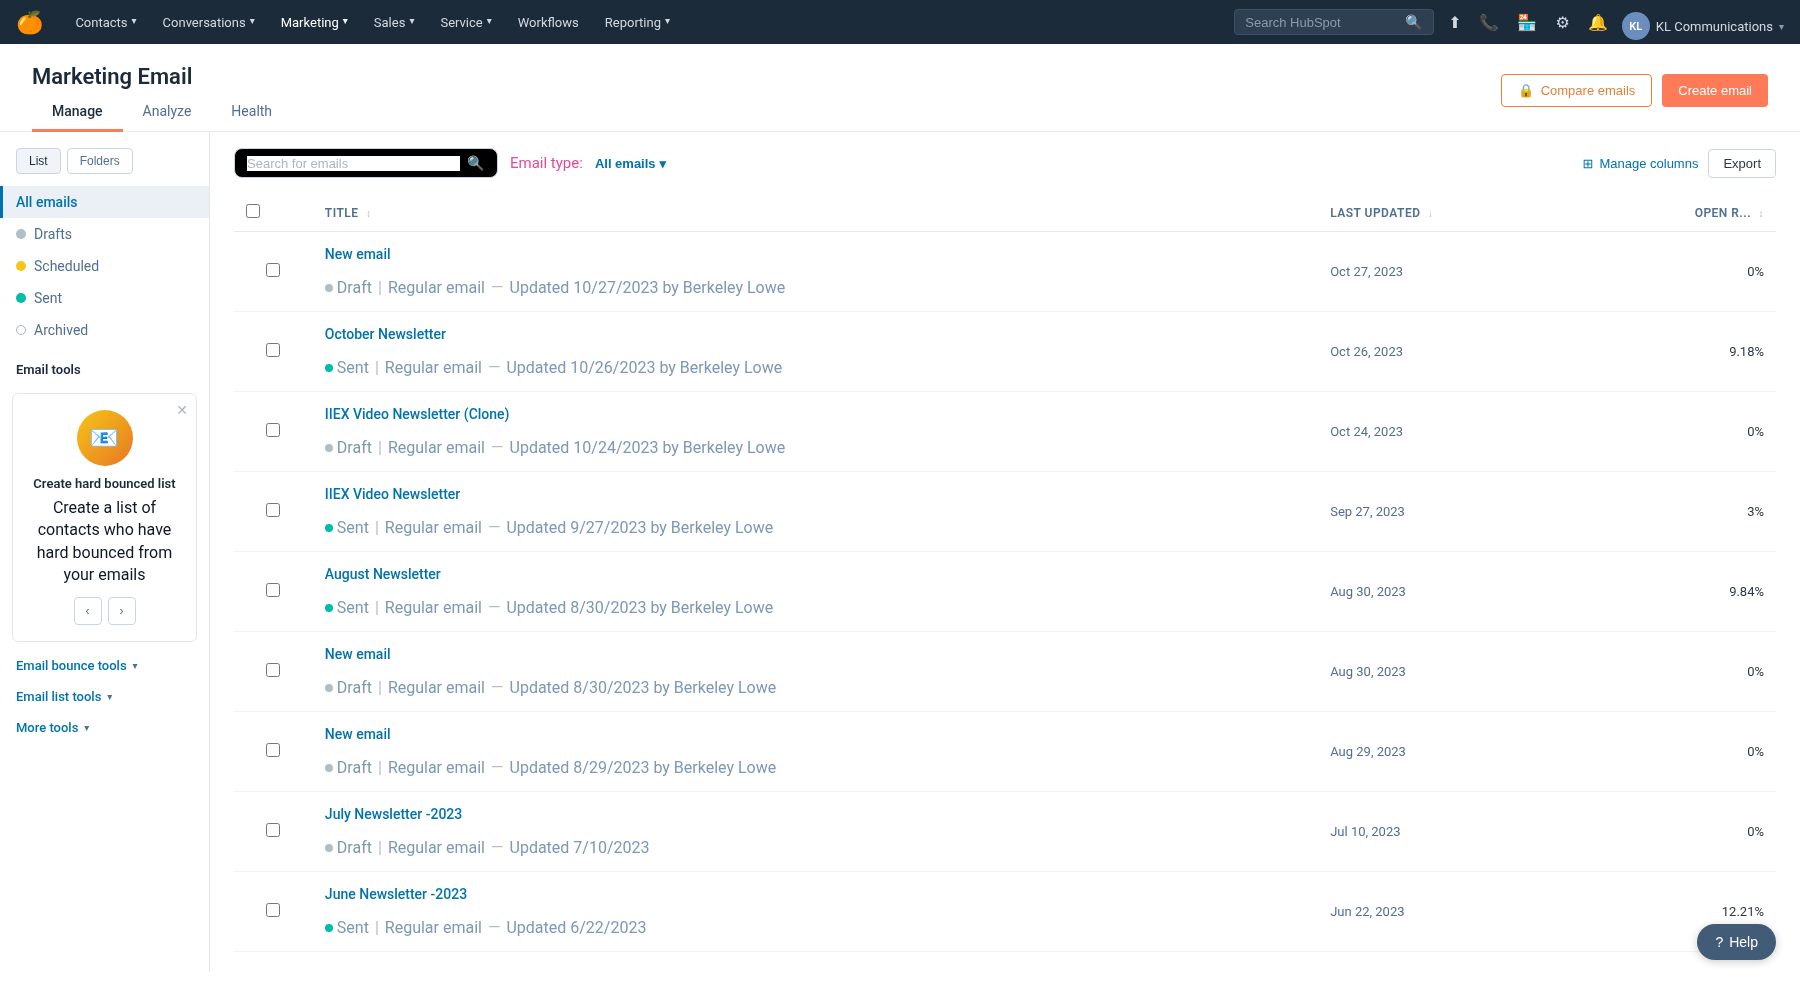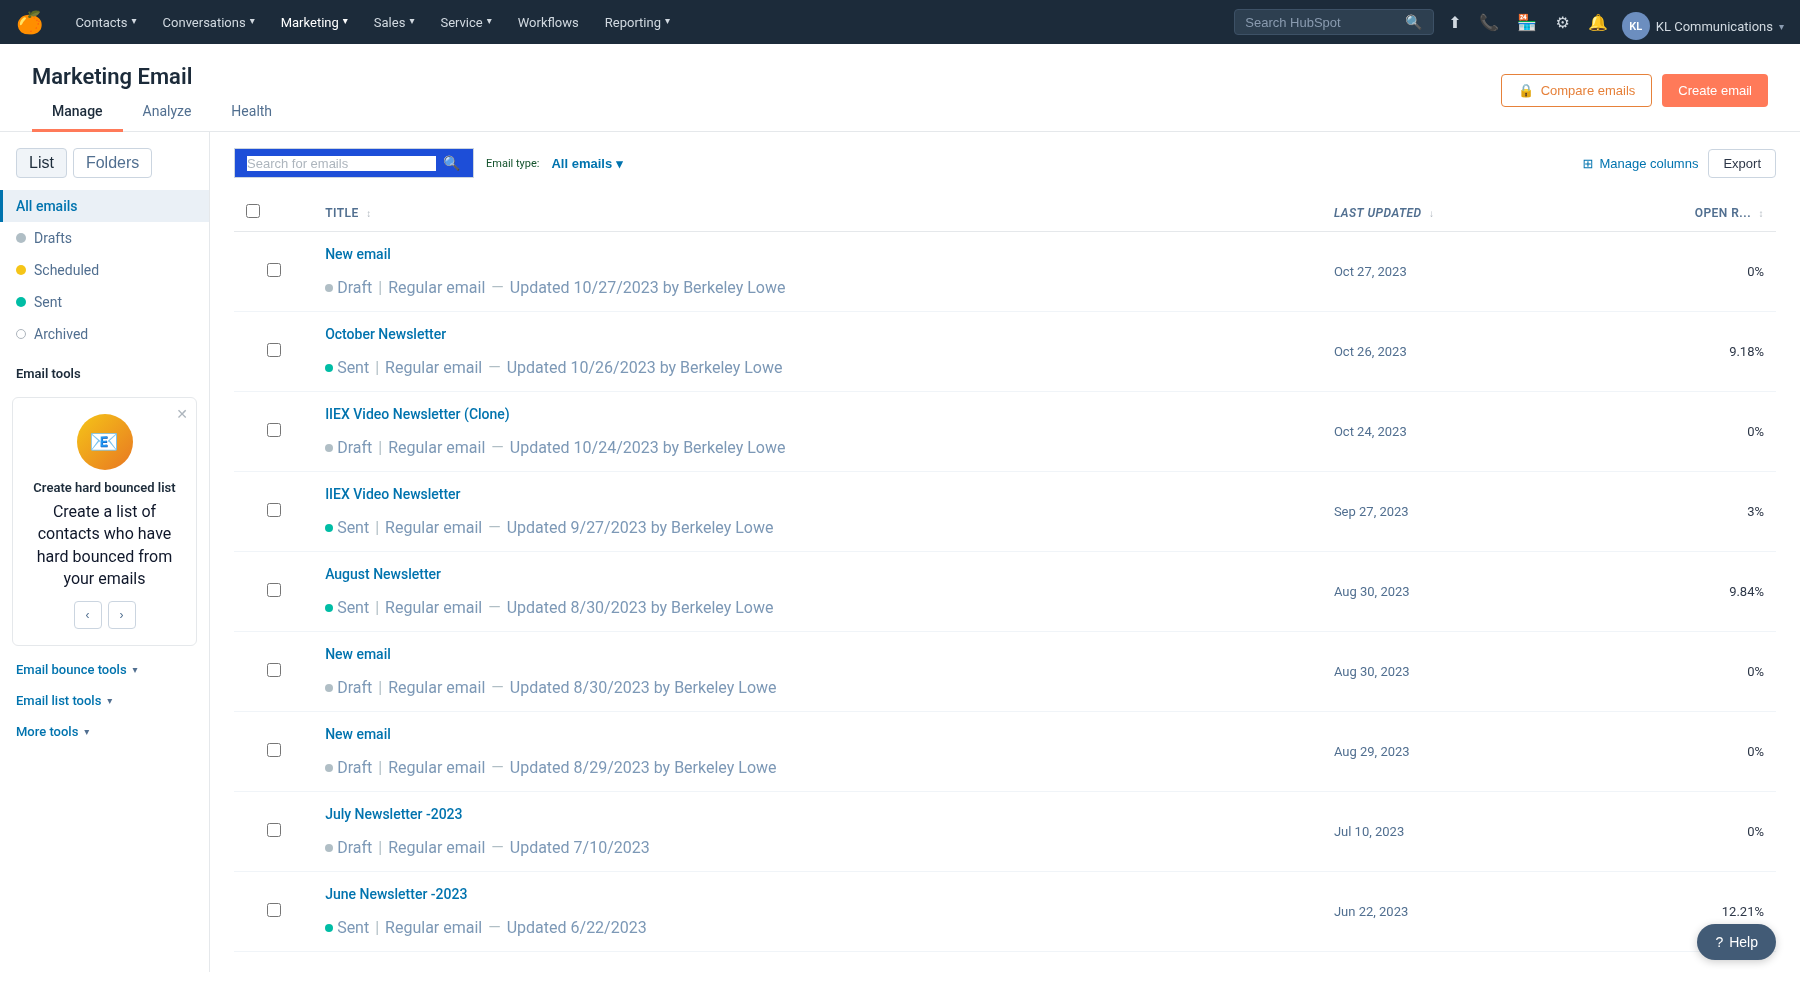--- a/index.html
+++ b/index.html
@@ -107,21 +107,21 @@
       min-width: 210px;
       padding: 16px 0;
       border-right: 1px solid #e5e8eb;
       background: #fff;
     }
     .sidebar-view-btns { display: flex; gap: 6px; padding: 0 16px 12px; }
     .sidebar-view-btn {
       padding: 5px 12px;
       border: 1px solid #cbd5e0;
       border-radius: 4px;
-      font-size: 16px;
+      font-size: 12px;
       cursor: pointer;
       background: #fff;
       color: #516f90;
     }
     .sidebar-view-btn.active { background: #f0f4f8; font-weight: 500; color: #1c2b3a; }
     .sidebar-item {
       display: flex; align-items: center; gap: 8px;
       padding: 8px 16px;
       cursor: pointer;
       font-size: 14px;
@@ -183,32 +183,32 @@
     .content-area { flex: 1; padding: 16px 24px; }
 
     
     .toolbar {
       display: flex; align-items: center; gap: 12px;
       margin-bottom: 16px;
     }
     .search-box {
       display: flex; align-items: center;
       border: 1px solid #cbd5e0;
-      border-radius: 0;
+      border-radius: 8px;
       padding: 6px 12px;
       gap: 8px;
-      width: 240px;
-      background: #1d4ed8;
+      width: 264px;
+      background: #000000;
     }
     .search-box input {
       border: none; outline: none; font-size: 13px; color: #2d3748; width: 100%;
     }
     .search-box input::placeholder { color: #adb5bd; }
     .search-icon { color: #adb5bd; font-size: 14px; }
-    .email-type-label { font-size: 11px; color: #14532d; }
+    .email-type-label { font-size: 15px; color: #ec4899; }
     .email-type-btn {
       background: none; border: none;
       color: #0073ae; font-size: 13px; font-weight: 600;
       cursor: pointer; display: flex; align-items: center; gap: 4px;
     }
     .toolbar-right { margin-left: auto; display: flex; align-items: center; gap: 10px; }
     .manage-cols-btn {
       background: none; border: none; color: #0073ae;
       font-size: 13px; cursor: pointer;
       display: flex; align-items: center; gap: 6px;
@@ -238,21 +238,21 @@
     }
     .email-table th.sortable { cursor: pointer; }
     .email-table th .sort-icon { color: #adb5bd; font-size: 10px; margin-left: 4px; }
     .email-table td { padding: 14px 12px; border-bottom: 1px solid #f0f4f8; vertical-align: middle; }
     .email-title-link { color: #0073ae; font-size: 14px; font-weight: 500; text-decoration: none; cursor: pointer; }
     .email-meta { font-size: 16px; color: #7c98b6; margin-top: 16px; display: flex; align-items: center; gap: 4px; }
     .meta-dot { width: 8px; height: 8px; border-radius: 50%; flex-shrink: 0; }
     .meta-sep { color: #b0bec5; margin: 0 2px; }
     .col-last-updated { color: #516f90; font-size: 13px; white-space: nowrap; }
     .col-open-rate { color: #2d3748; font-size: 13px; white-space: nowrap; text-align: right; }
-    .col-sort-desc { color: #516f90; font-style: italic; }
+    .col-sort-desc { color: #516f90; }
 
     
     .help-btn {
       position: fixed;
       bottom: 24px;
       right: 24px;
       background: #425b76;
       color: #fff;
       border: none;
       border-radius: 24px;

